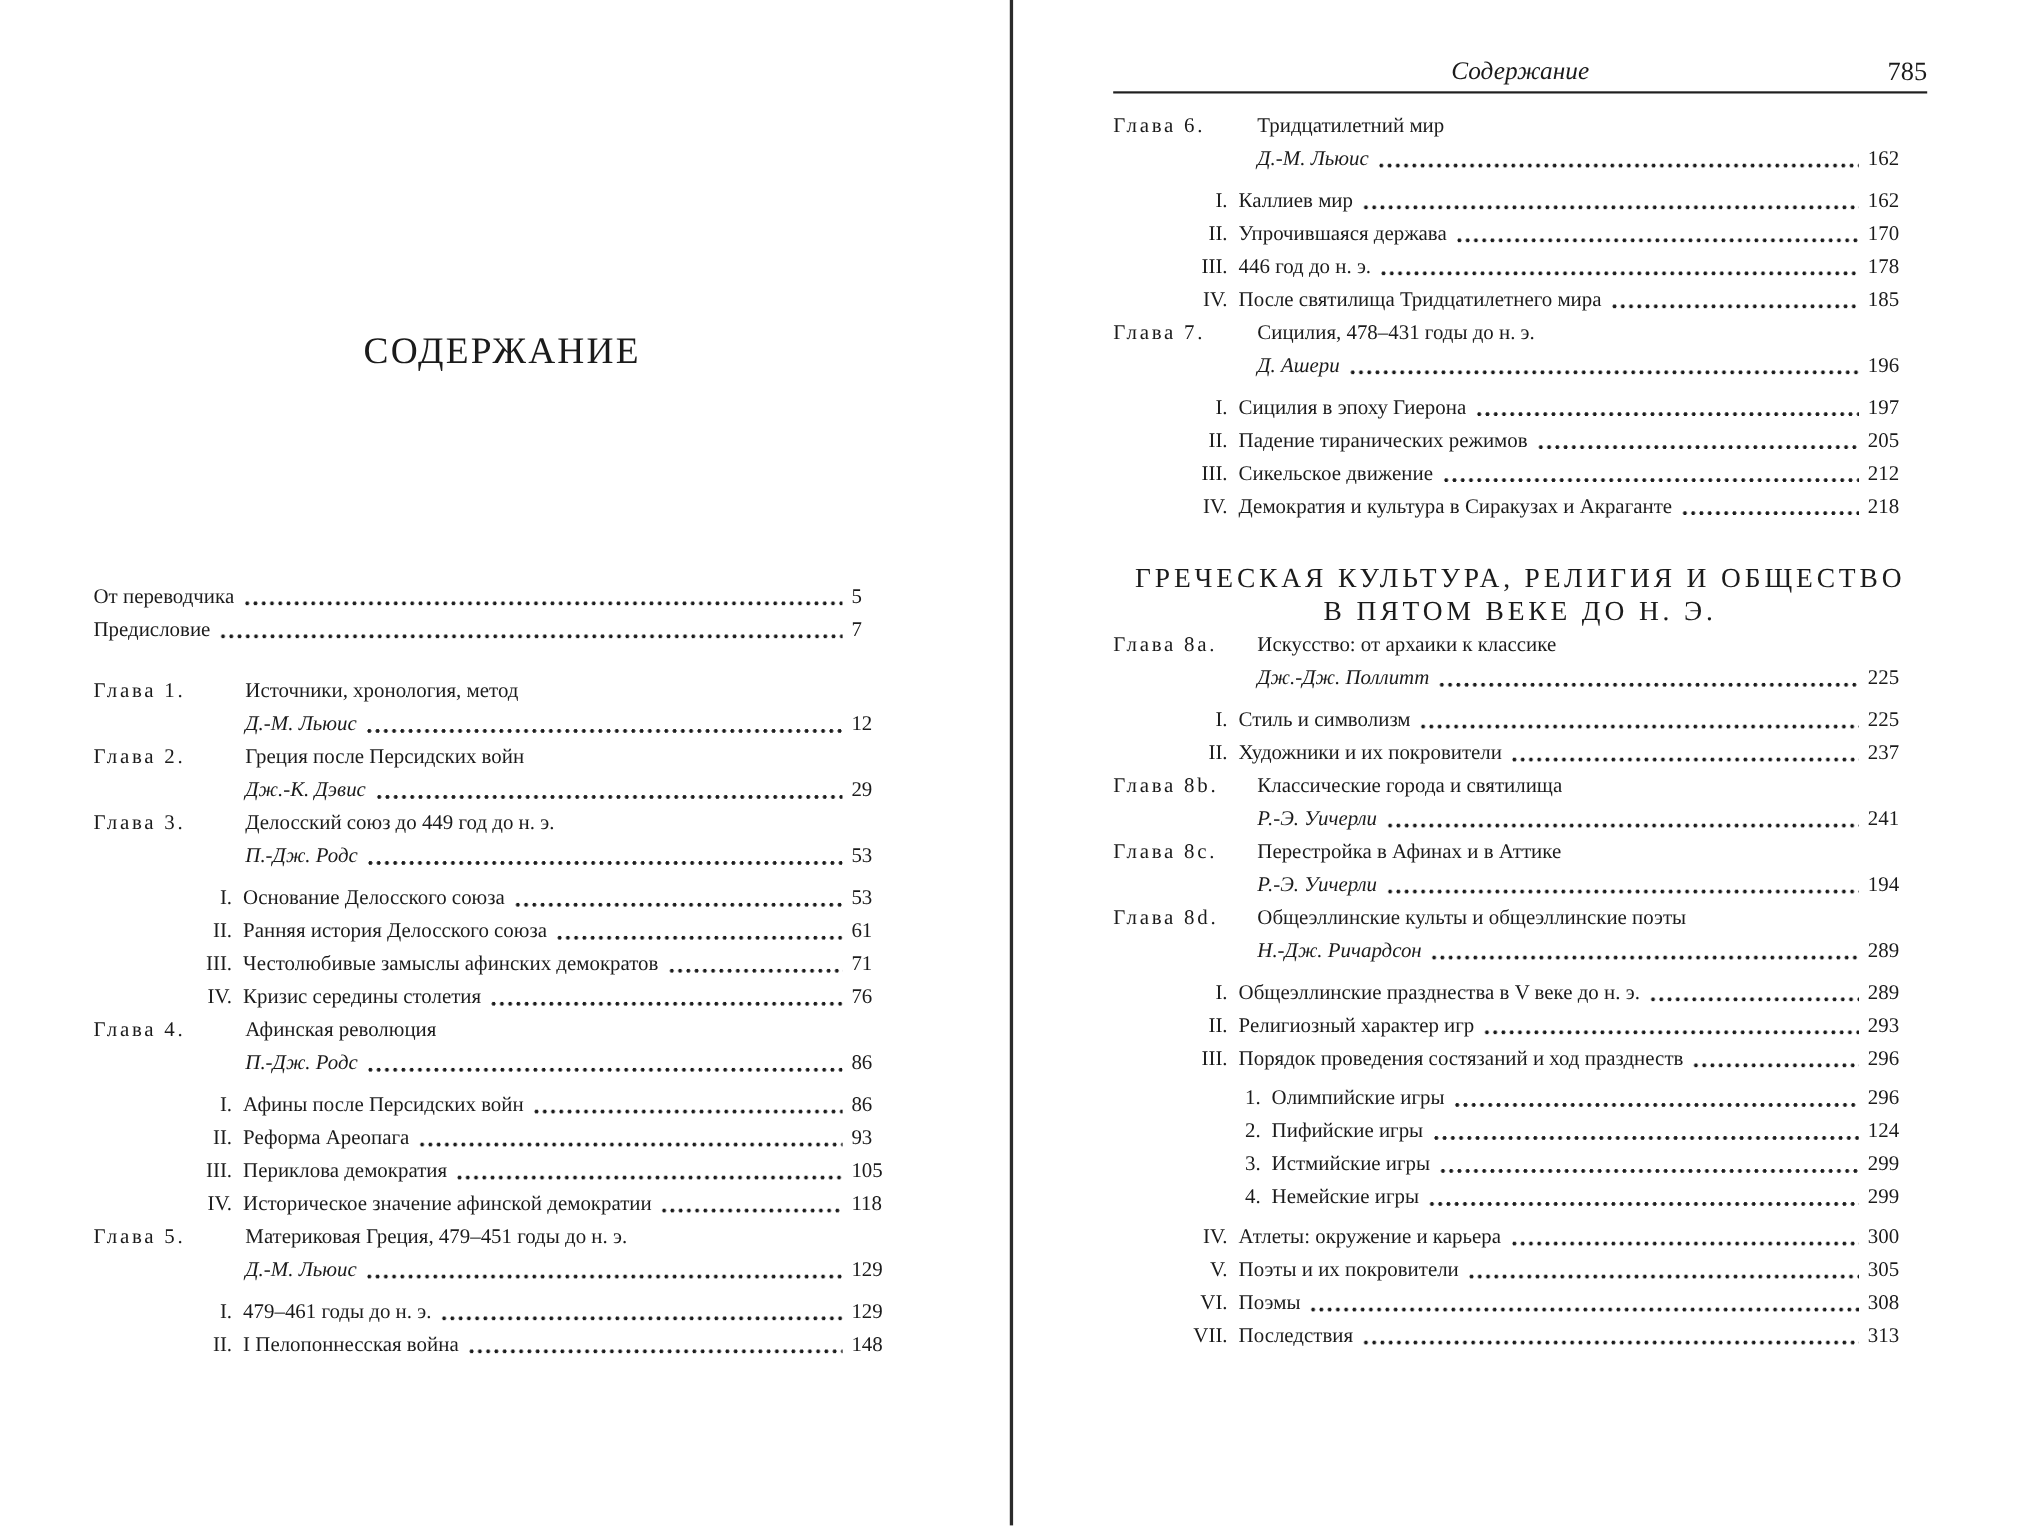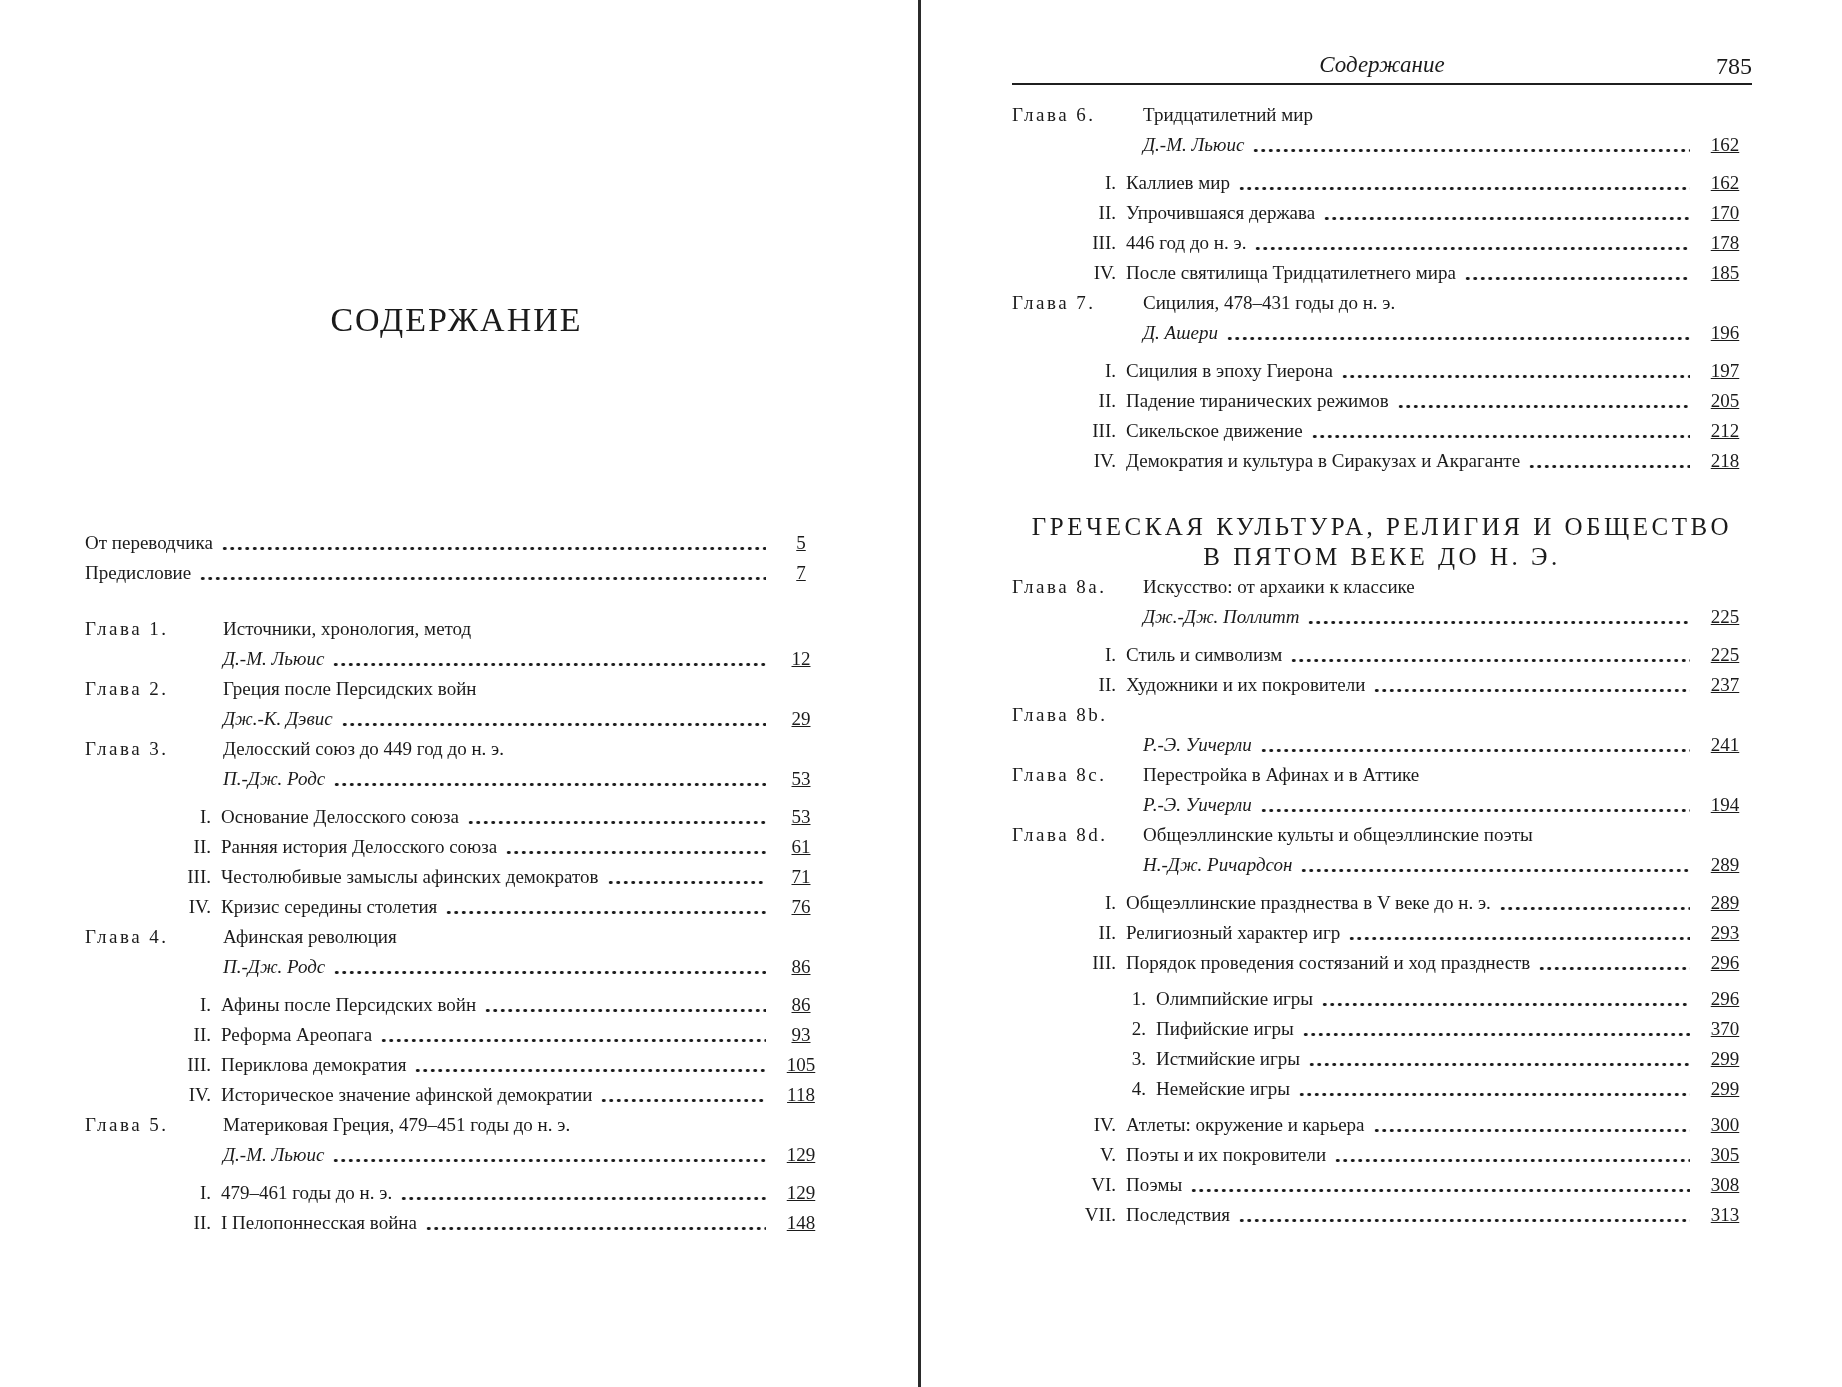--- a/index.html
+++ b/index.html
@@ -31,21 +31,21 @@
   .right-entries { position: absolute; top: 100px; left: 0; right: 0; }
 
   .row { display: flex; align-items: flex-end; font-size: 19px; line-height: 30px; }
 
   .dots {
     flex: 1 1 auto; min-width: 16px; height: 5px;
     align-self: flex-end; margin: 0 8px 7px 8px;
     background-image: radial-gradient(circle, #1c1c1c 1.5px, transparent 2px);
     background-size: 7.5px 5px; background-repeat: repeat-x; background-position: left bottom;
   }
-  .pg { flex: 0 0 54px; width: 54px; text-align: center; text-decoration: underline; }
+  .pg { flex: 0 0 54px; width: 54px; text-align: left; }
 
   .chap-label  { flex: 0 0 var(--chapw); letter-spacing: 2.5px; white-space: nowrap; }
   .chap-indent { flex: 0 0 var(--chapw); }
   .chap-title  { white-space: nowrap; }
   .author { font-style: italic; white-space: nowrap; }
 
   .num { flex: 0 0 var(--numw); text-align: right; margin-right: 10px; white-space: nowrap; }
   .subnum { flex-basis: var(--subnumw); }
   .sec-title { white-space: nowrap; }
   .lbl { white-space: nowrap; }
@@ -305,20 +305,21 @@
         </div>
         <div class="row section">
           <span class="num">II.</span>
           <span class="sec-title">Художники и их покровители</span>
           <span class="dots"></span>
           <span class="pg">237</span>
         </div>
         <div class="chapter mt14">
           <div class="row">
             <span class="chap-label">Глава 8b.</span>
+            <span class="chap-title">Классические города и святилища</span>
           </div>
           <div class="row">
             <span class="chap-indent"></span>
             <span class="author">Р.-Э. Уичерли</span>
             <span class="dots"></span>
             <span class="pg">241</span>
           </div>
         </div>
         <div class="chapter mt14">
           <div class="row">
@@ -365,21 +366,21 @@
         <div class="row subsection mt6">
           <span class="num subnum">1.</span>
           <span class="sec-title">Олимпийские игры</span>
           <span class="dots"></span>
           <span class="pg">296</span>
         </div>
         <div class="row subsection">
           <span class="num subnum">2.</span>
           <span class="sec-title">Пифийские игры</span>
           <span class="dots"></span>
-          <span class="pg">370</span>
+          <span class="pg">124</span>
         </div>
         <div class="row subsection">
           <span class="num subnum">3.</span>
           <span class="sec-title">Истмийские игры</span>
           <span class="dots"></span>
           <span class="pg">299</span>
         </div>
         <div class="row subsection">
           <span class="num subnum">4.</span>
           <span class="sec-title">Немейские игры</span>

